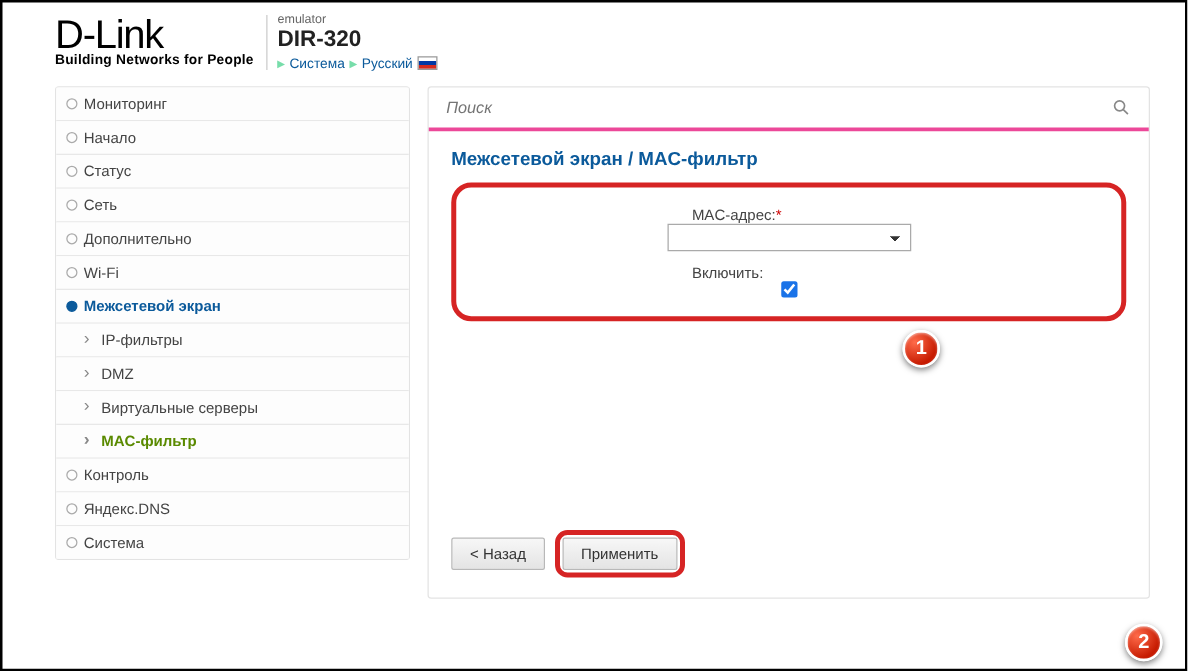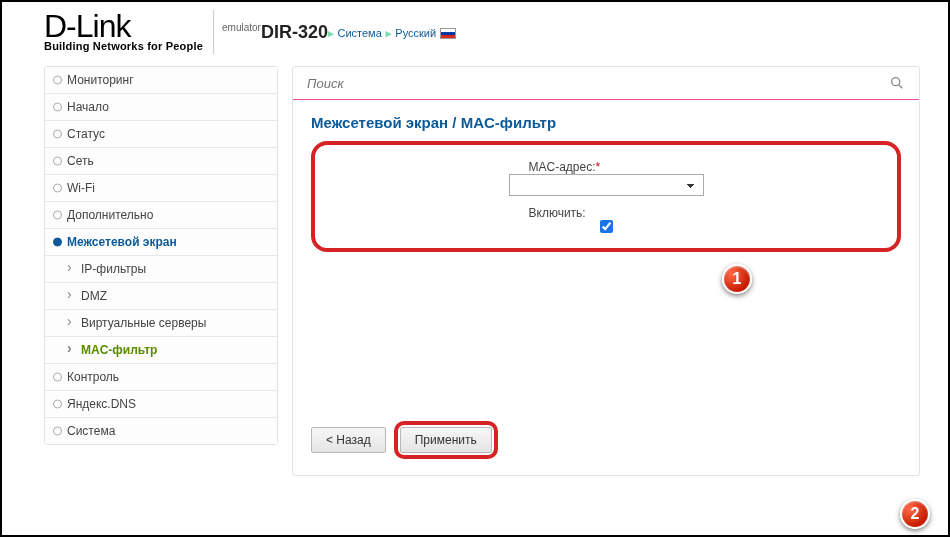--- a/index.html
+++ b/index.html
@@ -4,43 +4,43 @@
 <style>
 * { box-sizing: border-box; margin: 0; padding: 0; }
 body { font-family: Arial, sans-serif; font-size: 12px; background: #fff; color: #333; }
 .page { width: 950px; height: 537px; position: relative; border: 2px solid #000; background: #fff; }
 
 .header { display: flex; align-items: center; padding: 8px 30px 2px 42px; }
 .logo-block { display: flex; flex-direction: column; align-items: flex-start; }
 .logo-text { font-size: 32px; font-weight: 400; color: #000; letter-spacing: -1px; line-height: 0.9; }
 .logo-tag { font-size: 11px; color: #000; font-weight: bold; letter-spacing: 0.2px; }
 .vline { width: 1px; height: 44px; background: #ccc; margin: 0 8px 0 10px; }
-.model-block { display: flex; flex-direction: row; }
+.model-block { display: flex; flex-direction: column; }
 .emulator { font-size: 10px; color: #666; }
 .model { font-size: 18px; font-weight: bold; color: #222; }
 .crumbs { display: flex; align-items: center; gap: 4px; font-size: 11px; margin-top: 2px; }
 .crumb-link { color: #0b5a9b; cursor: pointer; }
 .crumb-arrow { color: #7da; font-weight: bold; }
 .flag { width: 16px; height: 11px; display: inline-block; background: linear-gradient(to bottom, #fff 0 33%, #0039a6 33% 66%, #d52b1e 66% 100%); border: 1px solid #999; vertical-align: middle; }
 
 .body-wrap { display: flex; padding: 10px 28px 0 42px; gap: 14px; }
 
-.sidebar { width: 234px; }
+.sidebar { width: 284px; }
 .menu { list-style: none; border: 1px solid #e3e3e3; border-radius: 3px; }
 .menu li { border-bottom: 1px solid #e8e8e8; padding: 6px 10px 6px 22px; position: relative; font-size: 12px; color: #444; cursor: pointer; background: #fdfdfd; }
 .menu li:last-child { border-bottom: none; }
 .menu li::before { content: ''; position: absolute; left: 8px; top: 50%; transform: translateY(-50%); width: 7px; height: 7px; border: 1px solid #aaa; border-radius: 50%; }
 .menu li.active { font-weight: bold; color: #0b5a9b; }
 .menu li.active::before { background: #0b5a9b; border-color: #0b5a9b; }
 .menu li.sub { padding-left: 36px; }
 .menu li.sub::before { content: '›'; border: none; width: auto; height: auto; color: #888; font-size: 14px; left: 22px; top: 3px; transform: none; }
 .menu li.sub-active { color: #5a8a00; font-weight: bold; }
 
 .content { flex: 1; border: 1px solid #e3e3e3; border-radius: 3px; padding: 0; display: flex; flex-direction: column; min-height: 410px; position: relative; }
-.search-row { border-bottom: 1px solid #ec4899; padding: 8px 14px; display: flex; align-items: center; }
+.search-row { border-bottom: 3px solid #ec4899; padding: 8px 14px; display: flex; align-items: flex-start; }
 .search-input { flex: 1; border: none; outline: none; font-size: 13px; color: #999; font-style: italic; }
 .search-icon { width: 16px; height: 16px; color: #888; }
 
 .content-inner { padding: 14px 18px; }
 .page-title { font-size: 15px; font-weight: bold; color: #0b5a9b; margin-bottom: 10px; }
 
 .form-box { border: 4px solid #d62424; border-radius: 16px; padding: 10px 8px 10px 8px; position: relative; }
 .form-row { display: flex; align-items: center; padding: 5px 0; flex-direction: column; }
 .form-label { width: 155px; font-size: 12px; color: #444; }
 .req { color: #c00; }
@@ -78,22 +78,22 @@
     </div>
   </div>
 
   <div class="body-wrap">
     <div class="sidebar">
       <ul class="menu">
         <li>Мониторинг</li>
         <li>Начало</li>
         <li>Статус</li>
         <li>Сеть</li>
+        <li>Дополнительно</li>
         <li>Wi-Fi</li>
-        <li>Дополнительно</li>
         <li class="active">Межсетевой экран</li>
         <li class="sub">IP-фильтры</li>
         <li class="sub">DMZ</li>
         <li class="sub">Виртуальные серверы</li>
         <li class="sub sub-active">MAC-фильтр</li>
         <li>Контроль</li>
         <li>Яндекс.DNS</li>
         <li>Система</li>
       </ul>
     </div>

